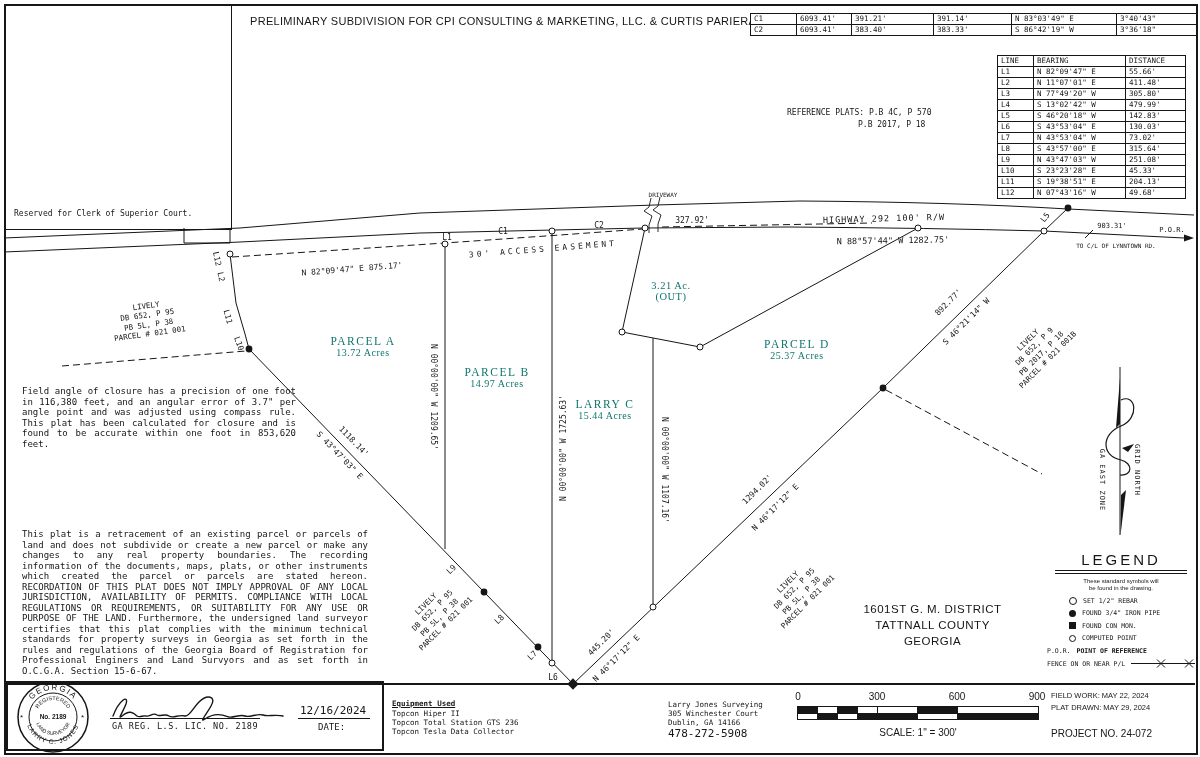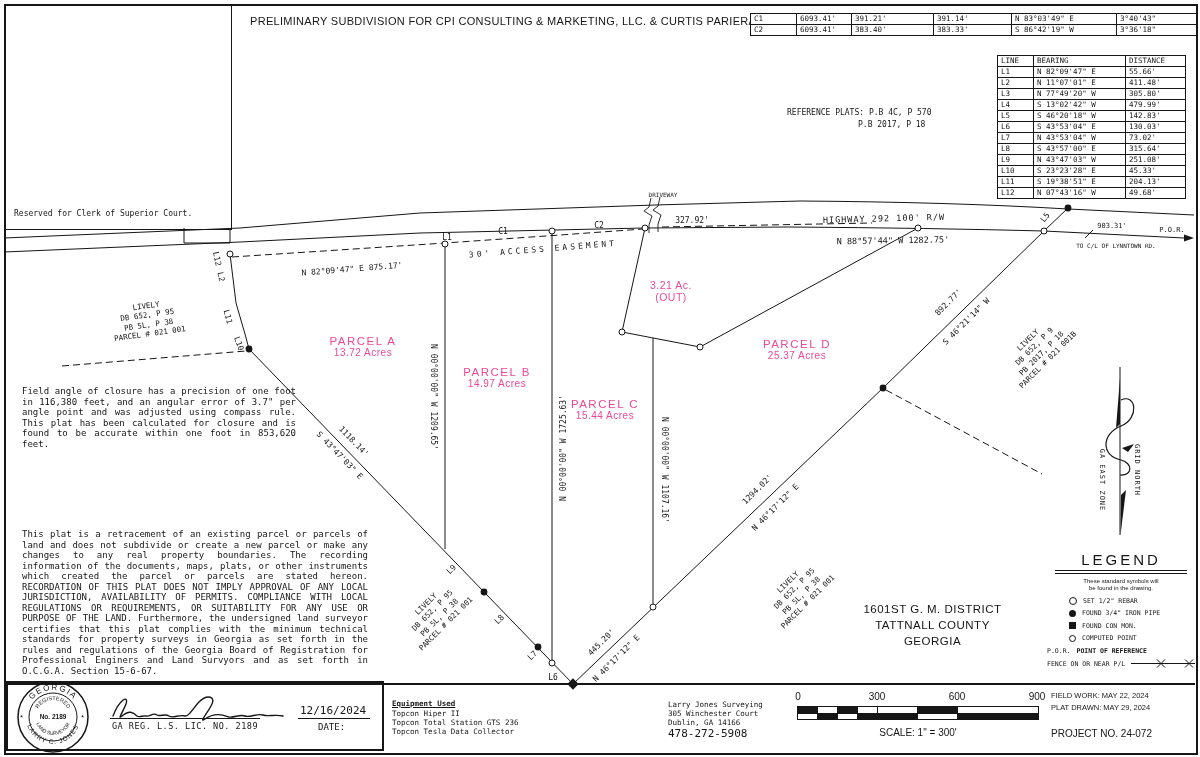--- a/index.html
+++ b/index.html
@@ -3,21 +3,21 @@
 <meta charset="utf-8">
 <style>
   html,body{margin:0;padding:0;background:#e8e8e8;}
   #sheet{position:relative;width:1200px;height:757px;background:#ffffff;overflow:hidden;
          font-family:"Liberation Sans",sans-serif;color:#161616;}
   .frame{position:absolute;left:4px;top:4px;width:1190px;height:747px;border:2px solid #161616;}
   .abs{position:absolute;}
   .lbl{position:absolute;font-family:"DejaVu Sans Mono",monospace;font-size:8px;color:#161616;white-space:nowrap;line-height:1.1;}
   .cl{transform:translate(-50%,-50%);}
   .note{position:absolute;font-family:"DejaVu Sans Mono",monospace;font-size:9px;line-height:10.5px;text-align:justify;color:#161616;}
-  .parcel{position:absolute;text-align:center;font-family:Liberation Sans, sans-serif;color:#ec4899;transform:translate(-50%,-50%);}
+  .parcel{position:absolute;text-align:center;font-family:Liberation Serif, serif;color:#0f766e;transform:translate(-50%,-50%);}
   .parcel .pn{font-size:11.5px;letter-spacing:1.5px;}
   .parcel .pa{font-size:10px;letter-spacing:.5px;}
   .lively{position:absolute;text-align:center;font-family:"DejaVu Sans Mono",monospace;font-size:7.5px;line-height:1.25;color:#161616;white-space:nowrap;}
   table.ptable{position:absolute;border-collapse:collapse;table-layout:fixed;font-family:"DejaVu Sans Mono",monospace;font-size:7.5px;color:#161616;background:#fff;}
   table.ptable td{border:1px solid #161616;padding:0 3px;height:10px;line-height:10px;white-space:nowrap;overflow:hidden;}
   #legend{position:absolute;left:1045px;top:551px;width:152px;}
   #legend .lt{font-size:15px;letter-spacing:3px;text-align:center;}
   #legend .rule{height:2px;border-top:1px solid #161616;border-bottom:1px solid #161616;margin:2px 10px 4px 10px;}
   #legend .intro{font-family:"Liberation Sans",sans-serif;font-size:6px;line-height:7px;text-align:center;}
   #legend .row{display:flex;align-items:center;gap:6px;margin:4.5px 0 0 24px;font-family:"DejaVu Sans Mono",monospace;font-size:6.5px;}
@@ -255,21 +255,21 @@
 
   <div class="parcel" style="left:363px;top:346px">
     <div class="pn">PARCEL A</div>
     <div class="pa">13.72 Acres</div>
   </div>
   <div class="parcel" style="left:497px;top:377px">
     <div class="pn">PARCEL B</div>
     <div class="pa">14.97 Acres</div>
   </div>
   <div class="parcel" style="left:605px;top:409px">
-    <div class="pn">PARCEL C</div>
+    <div class="pn">LARRY C</div>
     <div class="pa">15.44 Acres</div>
   </div>
   <div class="parcel" style="left:797px;top:349px">
     <div class="pn">PARCEL D</div>
     <div class="pa">25.37 Acres</div>
   </div>
   <div class="parcel" style="left:671px;top:291px">
     <div class="pa" style="font-size:10.5px">3.21 Ac.</div>
     <div class="pa" style="font-size:10.5px">(OUT)</div>
   </div>

